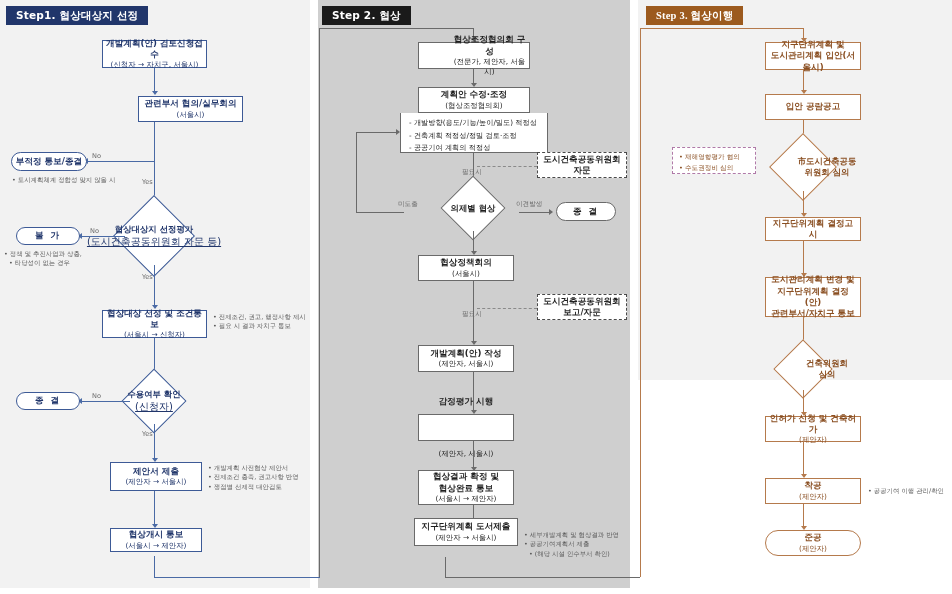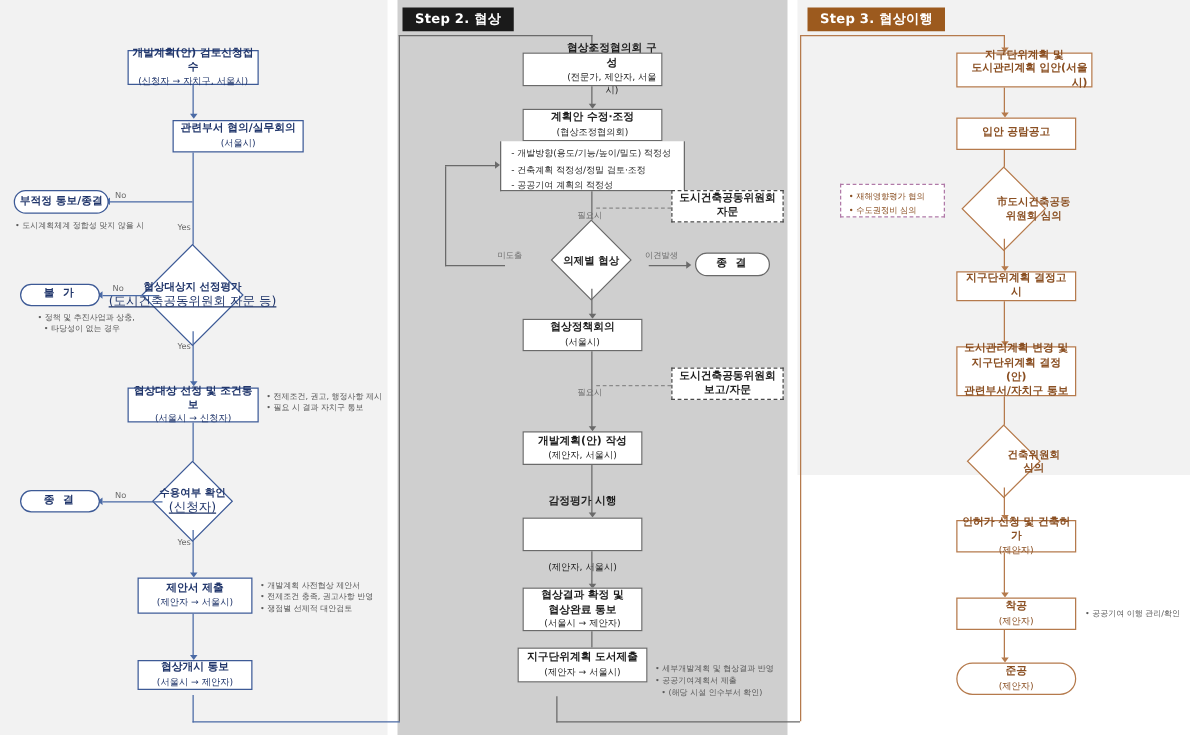--- a/index.html
+++ b/index.html
@@ -30,21 +30,21 @@
     line-height: 19px;
     padding: 0 10px;
     color: #ffffff;
     font-size: 10.5px;
     font-weight: bold;
     white-space: nowrap;
     letter-spacing: .2px;
   }
   #tab1 { left: 6px;   top: 6px; background: #21366b; }
   #tab2 { left: 322px; top: 6px; background: #1a1a1a; }
-  #tab3 { left: 646px; top: 6px; background: #9c5a1e; }
+  #tab3 { left: 646px; top: 6px; background: #9c5a1e; font-family: Liberation Serif, serif; }
 
   
   .node {
     position: absolute;
     display: flex;
     flex-direction: column;
     align-items: center;
     justify-content: center;
     text-align: center;
     background: #ffffff;
@@ -185,20 +185,21 @@
 </head>
 <body>
 
 <div id="page">
 
   <div class="panel" id="panel1"></div>
   <div class="panel" id="panel2"></div>
   <div class="panel" id="panel3"></div>
   <div class="panel" id="panel3b"></div>
 
+  <div class="step-tab" id="tab1">Step1. 협상대상지 선정</div>
   <div class="step-tab" id="tab2">Step 2. 협상</div>
   <div class="step-tab" id="tab3">Step 3. 협상이행</div>
 
   <div class="c1">
 
     <div class="node c1" style="left:102px; top:40px; width:105px; height:28px;">
       <span class="t1">개발계획(안) 검토신청접수</span>
       <span class="t2">(신청자 → 자치구, 서울시)</span>
     </div>
 
@@ -233,21 +234,21 @@
       </div>
     </div>
 
     <div class="hline" style="left:82px; top:236px; width:43px;"></div>
     <div class="arrow-left" style="left:78px; top:233px;"></div>
     <div class="elabel" style="left:90px; top:227px;">No</div>
 
     <div class="node c1 term" style="left:16px; top:227px; width:64px; height:18px;">
       <span class="t1" style="letter-spacing:2px;">불   가</span>
     </div>
-    <div class="note" style="left:30px; top:250px;">
+    <div class="note" style="left:4px; top:250px;">
       <div>정책 및 추진사업과 상충,</div>
       <div style="text-indent:5px;">타당성이 없는 경우</div>
     </div>
 
     <div class="vline" style="left:154px; top:265px; height:42px;"></div>
     <div class="arrow" style="left:151.5px; top:305px;"></div>
     <div class="elabel" style="left:142px; top:273px;">Yes</div>
 
     <div class="node c1" style="left:102px; top:310px; width:105px; height:28px;">
       <span class="t1">협상대상 선정 및 조건통보</span>
@@ -416,21 +417,21 @@
     <div class="hline c2line" style="left:445px; top:577px; width:195px;"></div>
   </div>
 
   <div class="c3">
 
     <div class="vline c3line" style="left:640px; top:28px; height:549px;"></div>
     <div class="hline c3line" style="left:640px; top:28px; width:164px;"></div>
     <div class="vline c3line" style="left:803px; top:28px; height:12px;"></div>
     <div class="arrow c3a" style="left:800.5px; top:38px;"></div>
 
-    <div class="node c3" style="left:765px; top:42px; width:109px; height:28px;text-align:right;">
+    <div class="node c3" style="left:765px; top:42px; width:96px; height:28px;">
       <span class="t1">지구단위계획 및</span>
       <span class="t1">도시관리계획 입안(서울시)</span>
     </div>
 
     <div class="vline c3line" style="left:803px; top:70px; height:22px;"></div>
     <div class="arrow c3a" style="left:800.5px; top:90px;"></div>
 
     <div class="node c3" style="left:765px; top:94px; width:96px; height:26px;">
       <span class="t1">입안 공람공고</span>
     </div>

